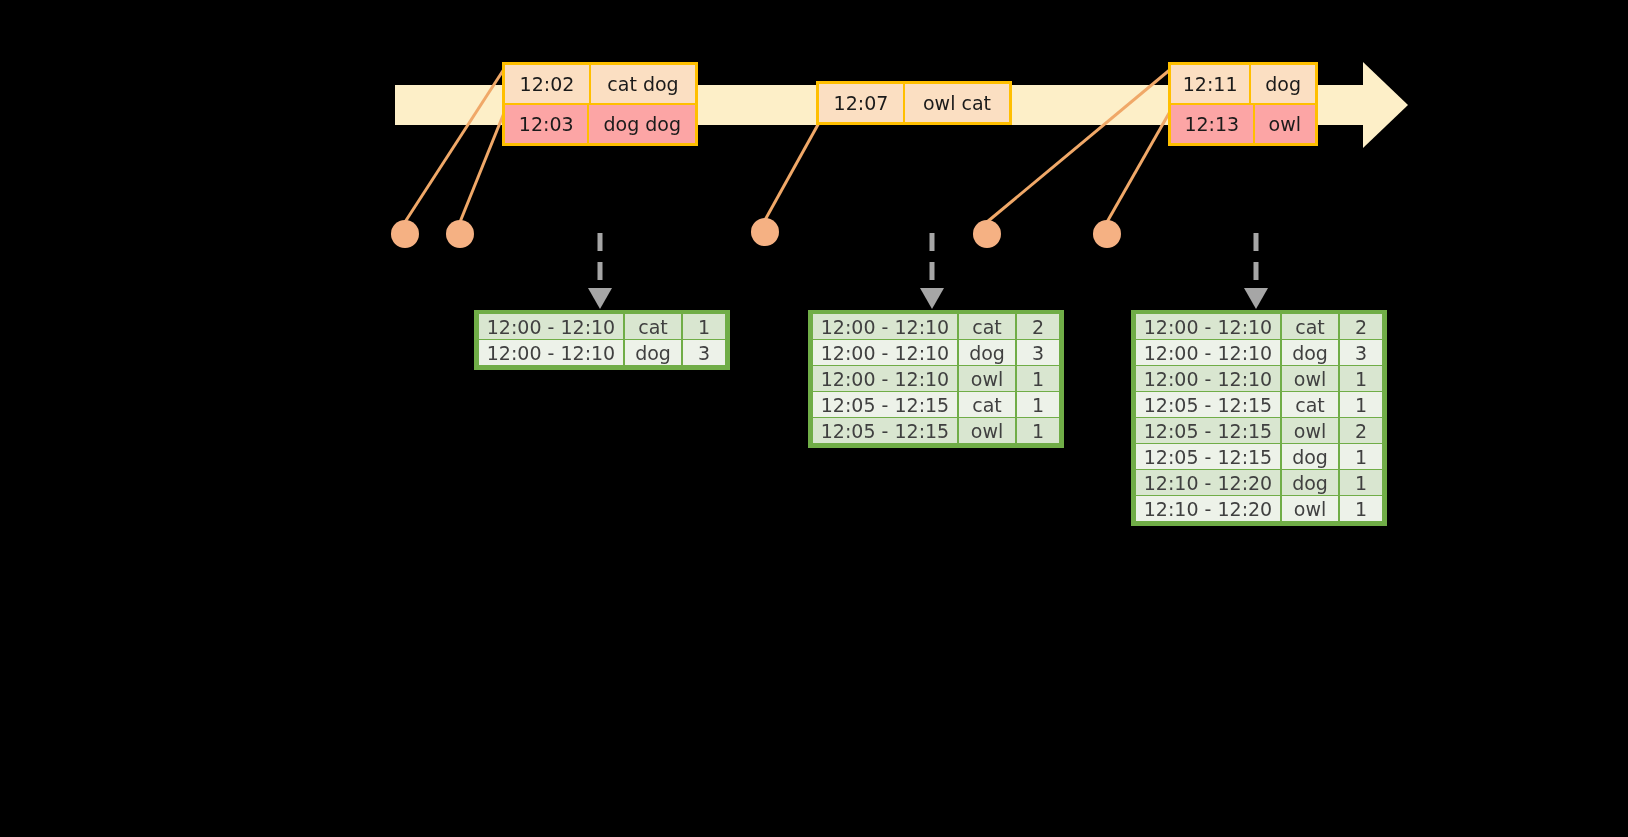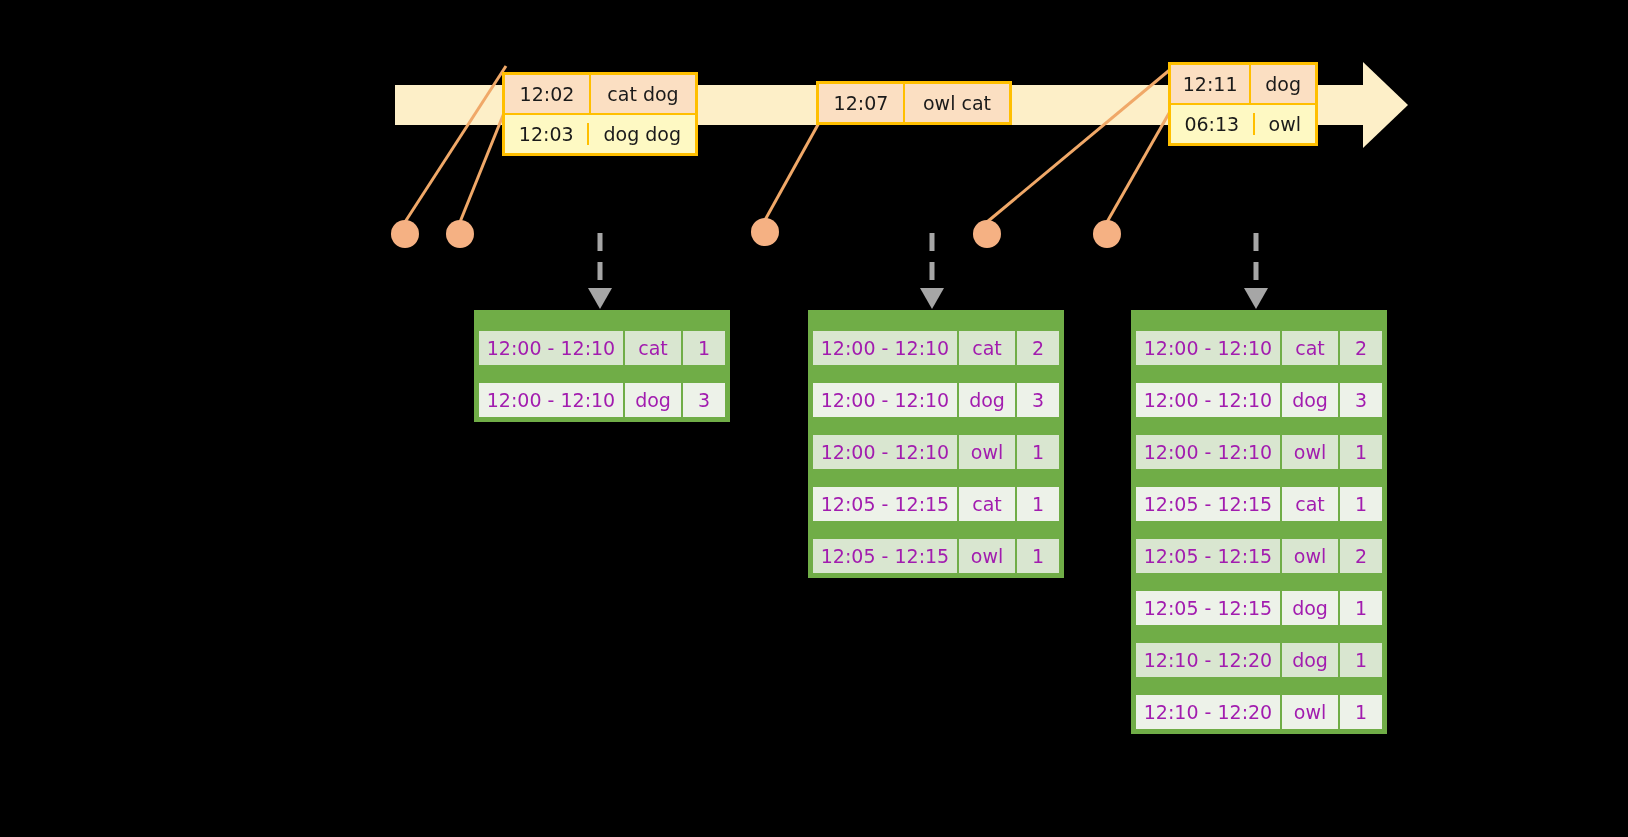--- a/index.html
+++ b/index.html
@@ -29,54 +29,54 @@
   
   .evt-box{
     position:absolute;
     border:3px solid #FFBF00;
     box-sizing:border-box;
     background:#FDF3E7;
   }
   .evt-row{display:flex;height:38px;}
   .evt-row + .evt-row{border-top:2px solid #FFBF00;}
   .evt-row.shaded{background:#FBDFC2;}
-  .evt-row.plain{background:#fef9c3;align-items:center;}
+  .evt-row.plain{background:#fca5a5;}
   .evt-time{
     width:84px;display:flex;align-items:center;justify-content:center;
     font-size:19px;color:#1a1a1a;border-right:2px solid #FFBF00;
   }
   .evt-text{
     flex:1;display:flex;align-items:center;justify-content:center;
     font-size:19px;color:#1a1a1a;padding:0 14px;white-space:nowrap;
   }
 
-  #evt-a{left:502px;top:72px;width:196px;}
+  #evt-a{left:502px;top:62px;width:196px;}
   #evt-b{left:816px;top:81px;width:196px;}
   #evt-c{left:1168px;top:62px;width:150px;}
 
   
   .dot{
     position:absolute;width:28px;height:28px;border-radius:50%;
     background:#F5B183;
   }
 
   
   .rtable{
     position:absolute;
     border:4px solid #70AD47;
     box-sizing:border-box;
     background:#70AD47;
   }
   .rrow{display:flex;}
   .rrow.shaded .rcell{background:#D9E6D0;}
   .rrow.plain  .rcell{background:#EDF2E9;}
   .rcell{
-    height:34px;display:flex;align-items:center;justify-content:center;
-    font-size:19px;color:#a21caf;
-    margin:17px 1px 1px 1px;
+    height:25px;display:flex;align-items:center;justify-content:center;
+    font-size:19px;color:#404040;
+    margin:0 1px 1px 1px;
   }
   .c-range{width:148px;}
   .c-word{width:58px;}
   .c-count{width:38px;}
 
   #tbl-1{left:474px;top:310px;}
   #tbl-2{left:808px;top:310px;}
   #tbl-3{left:1131px;top:310px;}
   #tbl-3 .c-range{width:144px;}
   #tbl-3 .c-word{width:56px;}
@@ -134,21 +134,21 @@
       <div class="evt-text">owl cat</div>
     </div>
   </div>
 
   <div class="evt-box" id="evt-c">
     <div class="evt-row shaded">
       <div class="evt-time">12:11</div>
       <div class="evt-text">dog</div>
     </div>
     <div class="evt-row plain">
-      <div class="evt-time">06:13</div>
+      <div class="evt-time">12:13</div>
       <div class="evt-text">owl</div>
     </div>
   </div>
 
   <div id="dot-layer">
       <div class="dot" style="left: 391px; top: 220px;"></div>
       <div class="dot" style="left: 446px; top: 220px;"></div>
       <div class="dot" style="left: 751px; top: 218px;"></div>
       <div class="dot" style="left: 973px; top: 220px;"></div>
       <div class="dot" style="left: 1093px; top: 220px;"></div>

